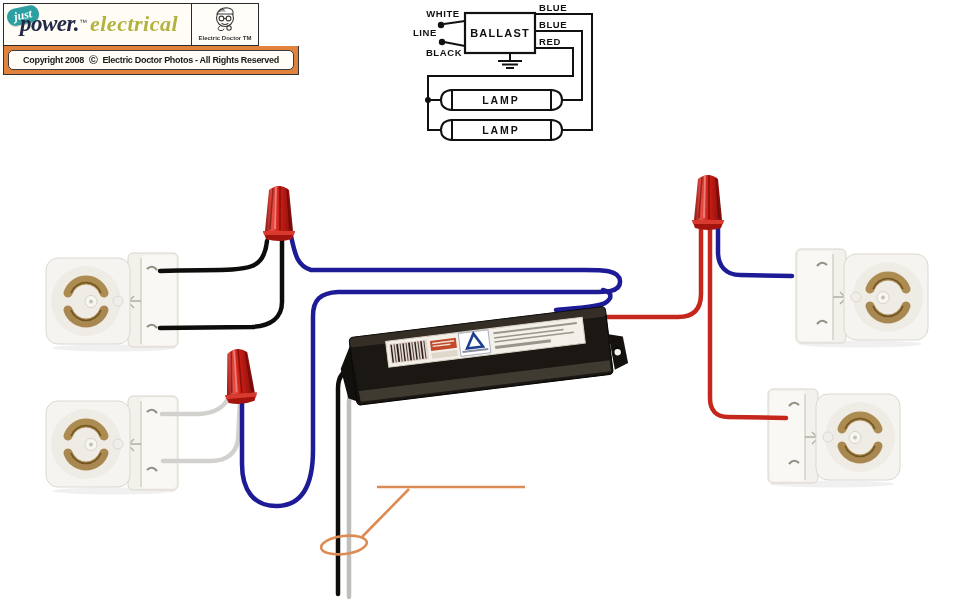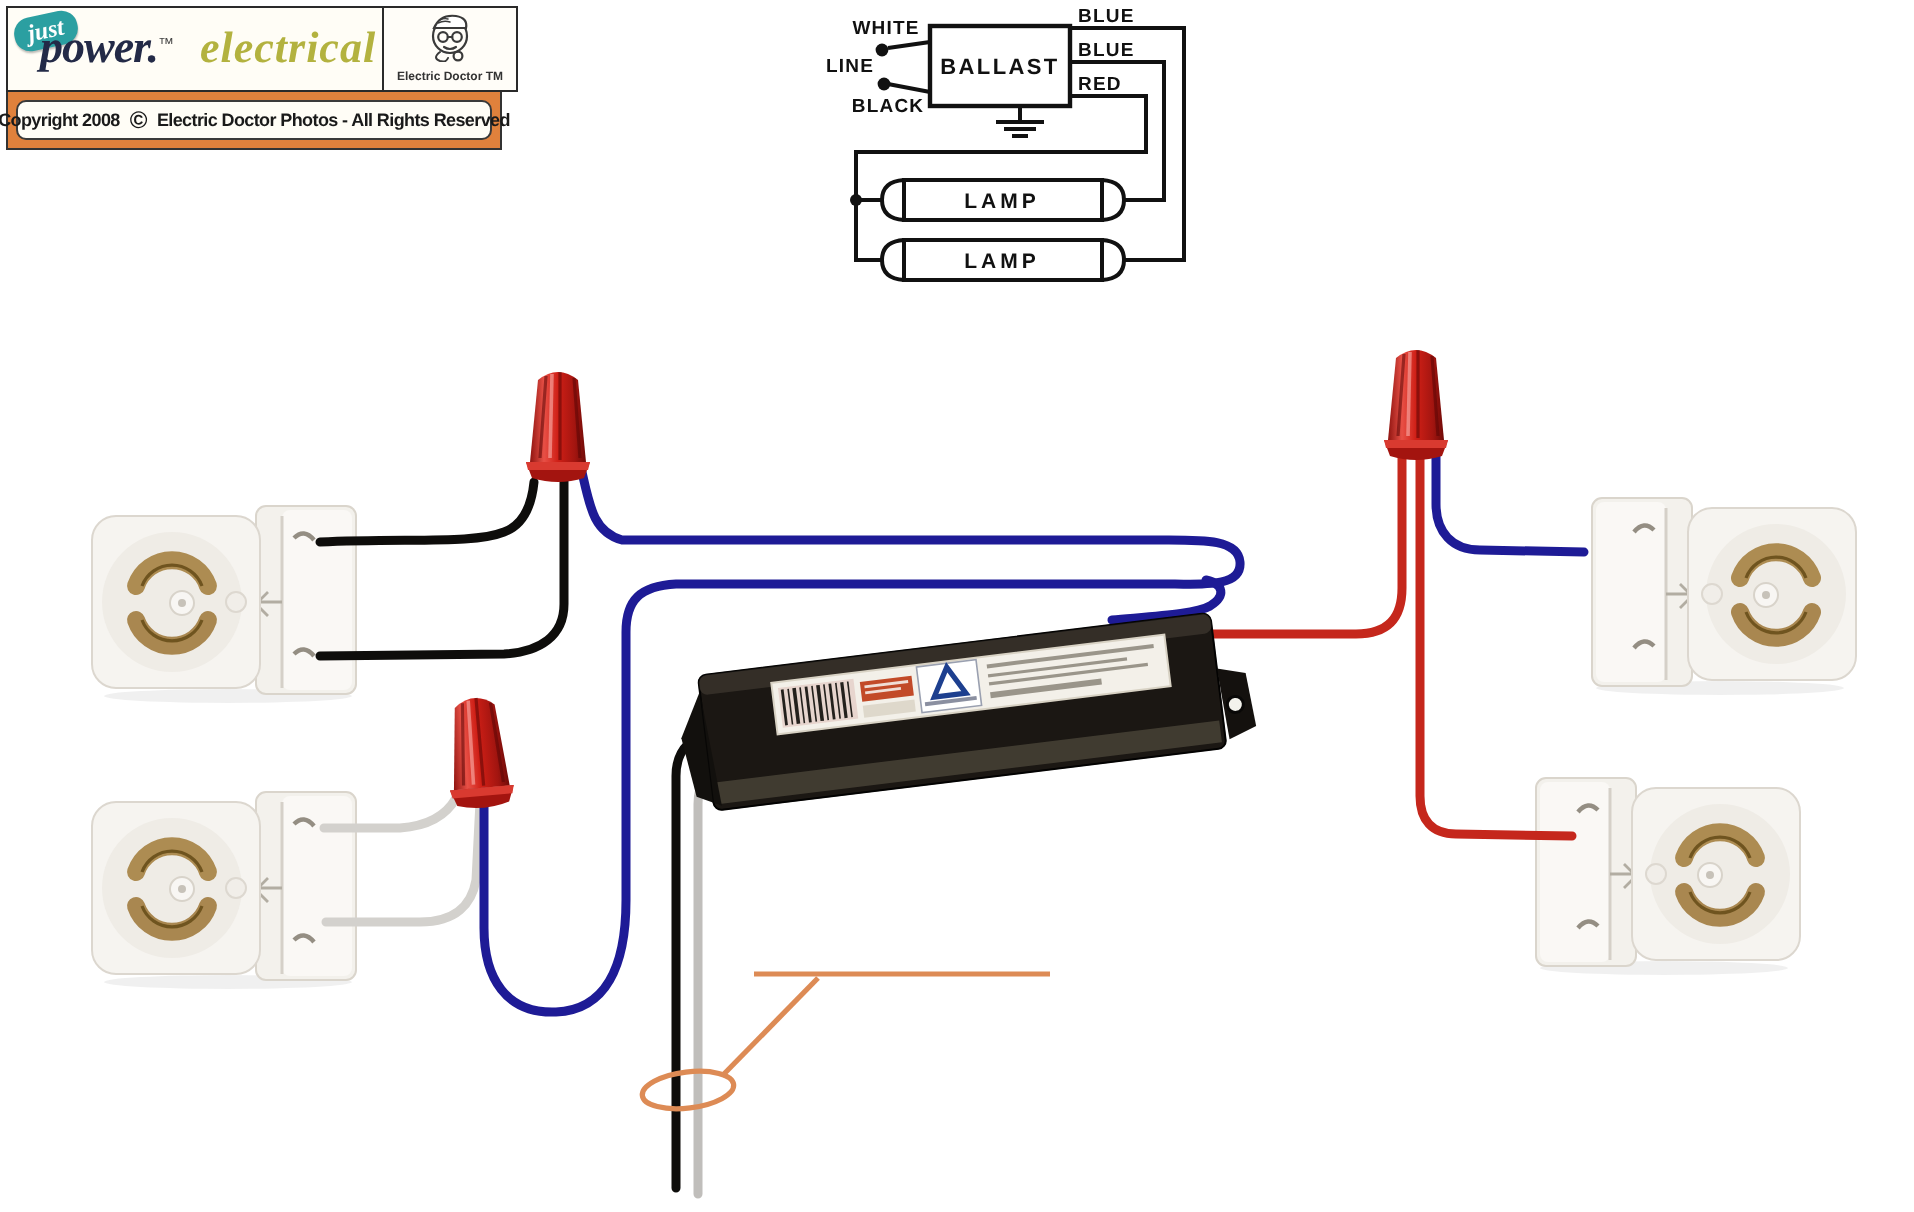--- a/index.html
+++ b/index.html
@@ -14,25 +14,25 @@
   .brand{position:relative;flex:1 1 auto;overflow:hidden;}
   .just-bubble{position:absolute;left:3px;top:3px;background:#2b9fa1;color:#fff;
                font-family:"Liberation Serif",serif;font-style:italic;font-weight:bold;
                font-size:12px;line-height:12px;padding:2px 7px 3px 7px;border-radius:8px;
                transform:rotate(-12deg);box-shadow:0 1px 1px rgba(0,0,0,.25);}
   .answer-line{position:absolute;left:16px;top:7px;white-space:nowrap;}
   .answer-word{font-family:"Liberation Serif",serif;font-style:italic;font-weight:bold;
                font-size:23px;color:#232a47;letter-spacing:-0.5px;}
   .answer-tm{font-size:8px;color:#444;vertical-align:super;}
   .electrical-word{font-family:"Liberation Serif",serif;font-style:italic;font-weight:bold;
-                   font-size:22px;color:#b3b23f;letter-spacing:0.5px;margin-left:13px;text-align:center;}
+                   font-size:22px;color:#b3b23f;letter-spacing:0.5px;margin-left:3px;text-align:center;}
   .doctor-box{box-sizing:border-box;width:67px;border-left:1px solid #2a2a2a;
               background:#fffdf8;text-align:center;padding-top:1px;}
   .doctor-label{font-size:6px;font-weight:bold;color:#333;line-height:7px;}
-  .banner{box-sizing:border-box;margin-top:0;width:248px;height:29px;background:#e0813c;
+  .banner{box-sizing:border-box;margin-top:0;width:296px;height:29px;background:#e0813c;
           border:1px solid #333;border-top:none;padding:4px 4px;}
   .banner-inner{box-sizing:border-box;height:20px;background:#fffdf6;border:1px solid #3a3a3a;
                 border-radius:5px;display:flex;align-items:center;justify-content:center;
                 white-space:nowrap;font-size:9px;font-weight:bold;color:#1a1a1a;
                 letter-spacing:-0.3px;gap:5px;}
   .copy-symbol{font-size:12px;font-weight:bold;}
 
   
   .incoming-label{left:376px;top:461px;font-family:"Liberation Serif",serif;
                   font-size:17.5px;color:#141414;letter-spacing:0.4px;white-space:nowrap;}

